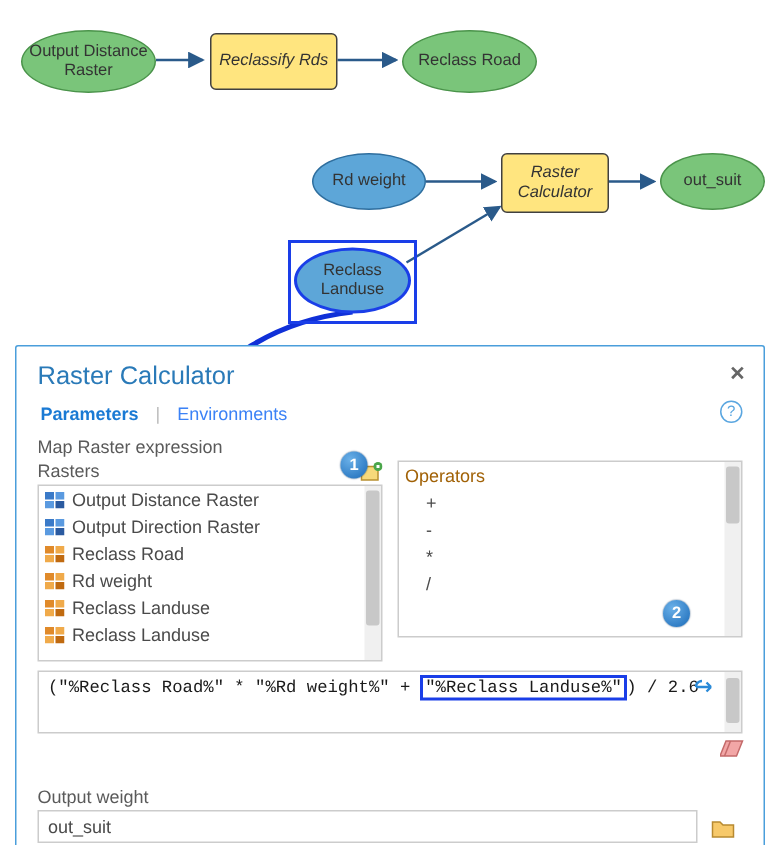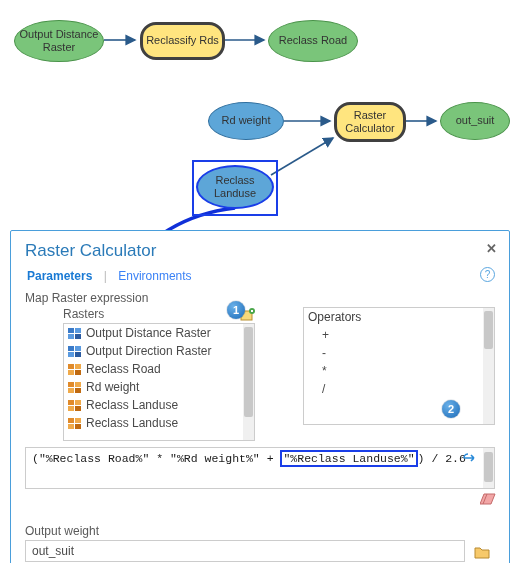--- a/index.html
+++ b/index.html
@@ -32,22 +32,23 @@
     border: 1px solid #4a934a;
     border-radius: 50%;
   }
   .oval-blue {
     background: #5da6d8;
     border: 1px solid #2e6e9e;
     border-radius: 50%;
   }
   .rect-yellow {
     background: #ffe57f;
-    border: 3px solid #404040;
-    border-radius: 16px;
+    border: 1px solid #404040;
+    border-radius: 4px;
+    font-style: italic;
   }
   .highlight-box {
     border: 2px solid #1a3ee8;
   }
   svg.arrows { position: absolute; top: 0; left: 0; }
 
   .dialog {
     border: 1px solid #4a9edb;
     border-radius: 2px;
     padding: 10px 14px 14px 14px;
@@ -94,21 +95,20 @@
   }
   .section-label { font-size: 12px; color: #5a5a5a; margin: 4px 0 2px 0; }
   .two-col {
     display: flex;
     gap: 10px;
     position: relative;
   }
   .col {
     flex: 1;
     position: relative;
-    margin-left: 38px;
   }
   .col-header { font-size: 12px; color: #5a5a5a; margin-bottom: 2px; display:flex; justify-content:space-between; align-items:center;}
   .listbox {
     border: 1px solid #ccc;
     height: 118px;
     overflow: hidden;
     position: relative;
   }
   .listbox .scroll {
     position: absolute;
@@ -320,21 +320,21 @@
             </div>
           </div>
         <div class="scroll">
             <div class="thumb" style="top:3px; height:90px;"></div>
           </div>
       </div>
     </div>
     <div class="callout" style="left:202px; top:-6px;">1</div>
     <div class="col">
       <div class="listbox">
-        <div class="list-item" style="color:#404040;">Operators</div>
+        <div class="list-item" style="color:#a16207;">Operators</div>
         <div id="op-list">
             <div class="list-item" style="padding-left: 18px;">+</div>
             <div class="list-item" style="padding-left: 18px;">-</div>
             <div class="list-item" style="padding-left: 18px;">*</div>
             <div class="list-item" style="padding-left: 18px;">/</div>
           </div>
         <div class="scroll">
             <div class="thumb" style="top:3px; height:38px;"></div>
           </div>
         <div class="callout" style="right:34px; bottom:6px;">2</div>

